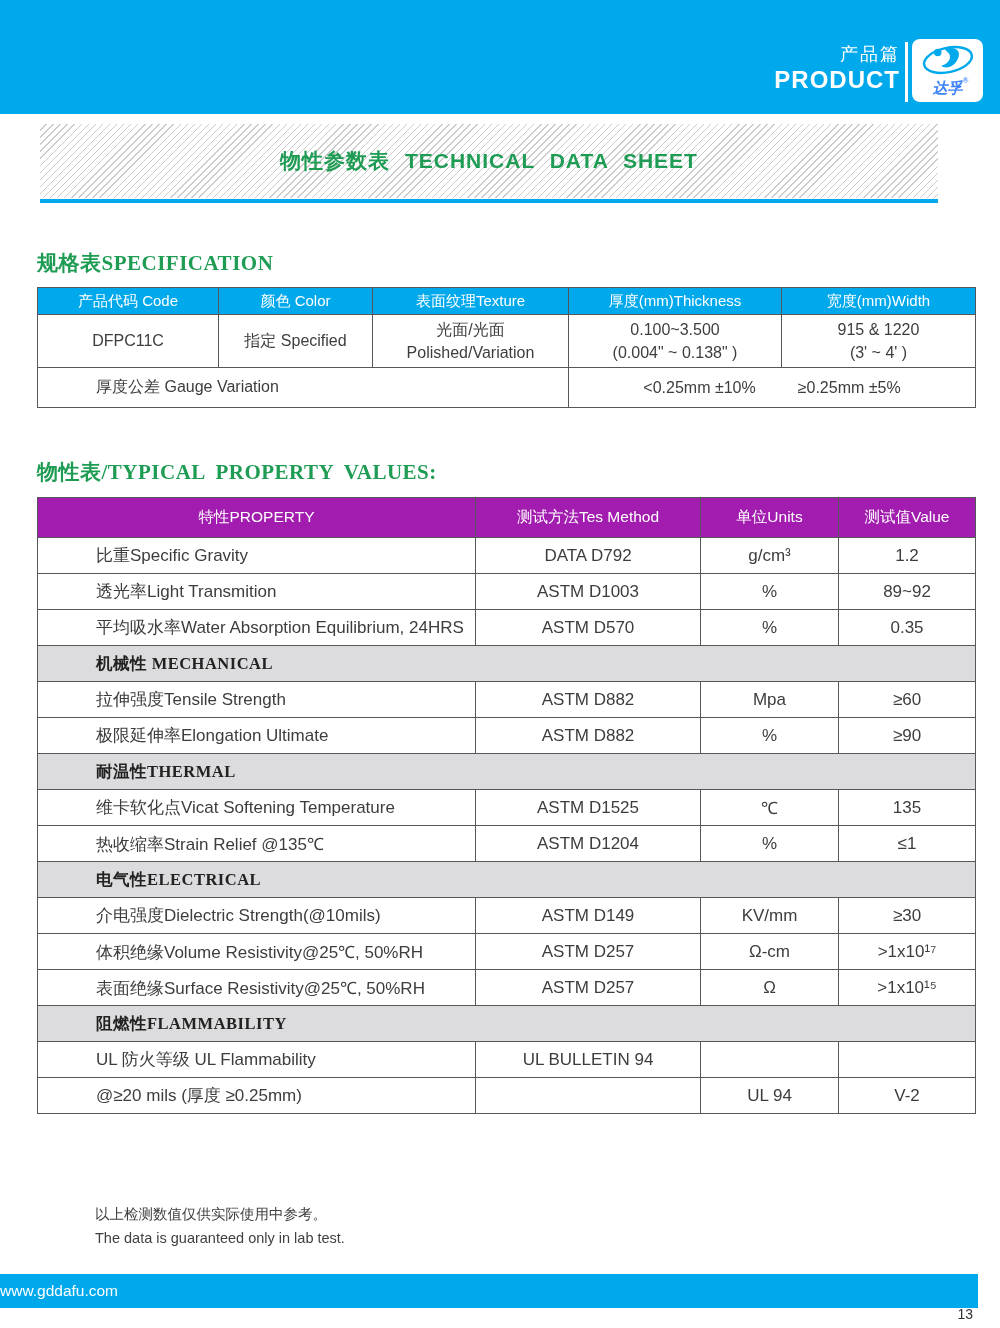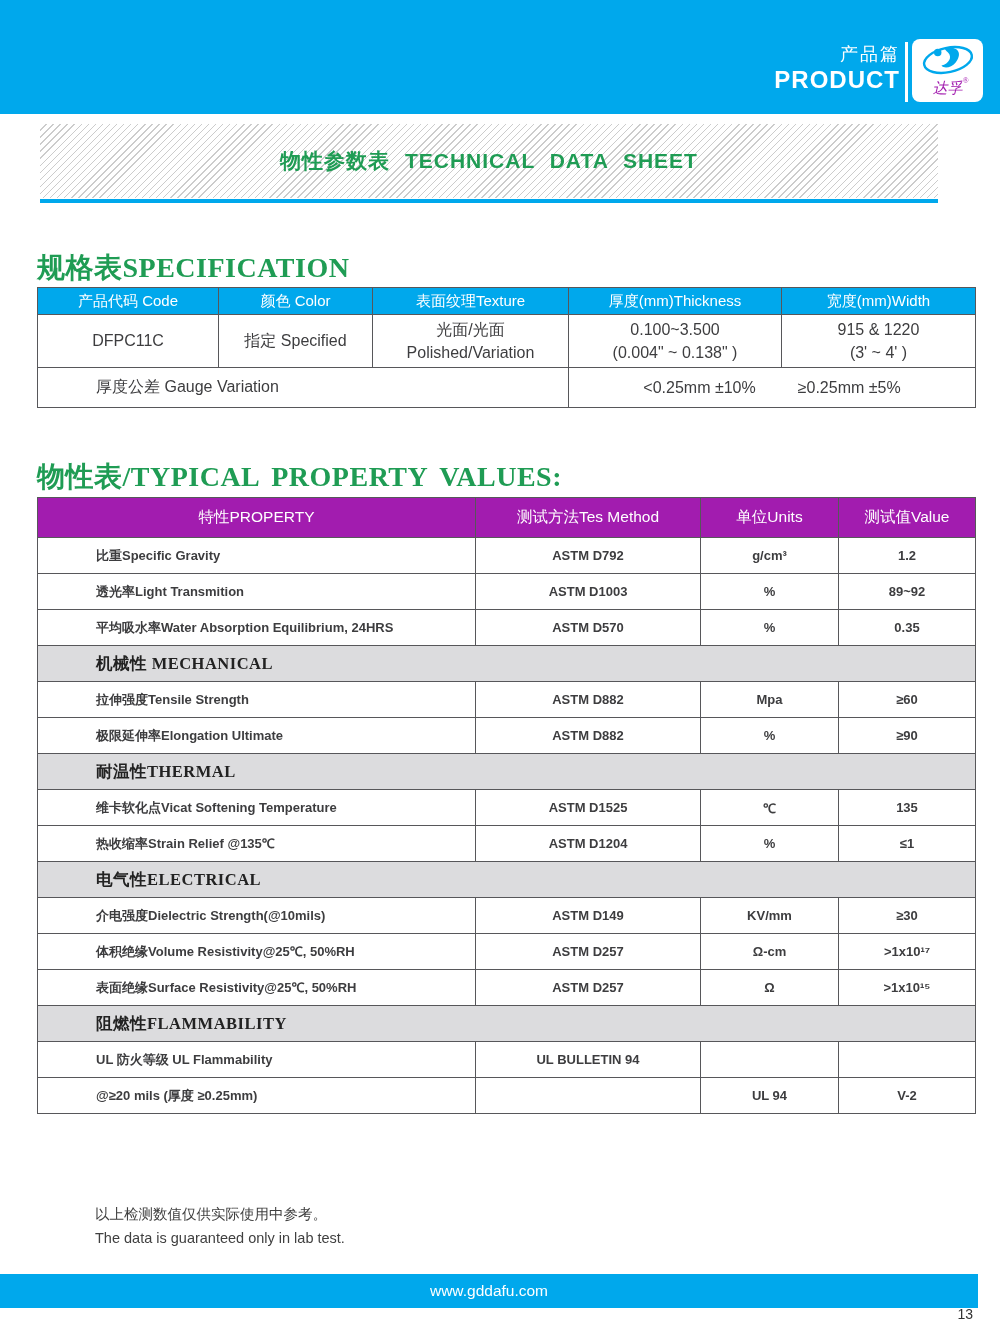--- a/index.html
+++ b/index.html
@@ -12,73 +12,73 @@
   
   .top-band { position:absolute; left:0; top:0; width:1000px; height:114px; background:#00a8ec; }
   .hdr-labels { position:absolute; right:100px; top:44px; text-align:right; color:#ffffff; line-height:1.2; }
   .hdr-cn { font-size:18px; letter-spacing:2px; }
   .hdr-en { font-size:24px; font-weight:bold; letter-spacing:1px; }
   .hdr-divider { position:absolute; left:905px; top:42px; width:3px; height:60px; background:#ffffff; }
   .logo-box {
     position:absolute; left:912px; top:39px; width:71px; height:63px;
     background:#ffffff; border-radius:8px; text-align:center; padding-top:4px;
   }
-  .logo-name { color:#a21caf; font-weight:normal; font-style:italic; font-size:15px;
+  .logo-name { color:#3b82f6; font-weight:bold; font-style:italic; font-size:15px;
     font-family:"Liberation Serif", serif; line-height:1; position:relative; }
   .logo-reg { font-size:8px; position:absolute; top:-4px; }
 
   
   .banner {
     position:absolute; left:40px; top:124px; width:898px; height:74px;
     background:repeating-linear-gradient(135deg, #ffffff 0px, #ffffff 4px, #cccccc 4px, #cccccc 5px);
     display:flex; align-items:center; justify-content:center;
   }
   .banner-title {
     color:#1f9c54; font-size:21px; font-weight:bold; letter-spacing:1px; word-spacing:8px;
     background:transparent;
   }
   .banner-rule { position:absolute; left:40px; top:199px; width:898px; height:4px; background:#00a8ec; }
 
   
   .green-heading {
-    position:absolute; left:37px; color:#1f9c54; font-weight:bold; font-size:28px;
+    position:absolute; left:37px; color:#1f9c54; font-weight:bold; font-size:21px;
     font-family:"Liberation Serif", serif; letter-spacing:0.5px; word-spacing:5px;
   }
   .h-spec { top:249px; }
   .h-props { top:458px; }
 
   
   table { border-collapse:collapse; table-layout:fixed; }
   td, th { border:1px solid #57575a; font-weight:normal; }
 
   .spec-table { position:absolute; left:37px; top:287px; width:938px; }
   .spec-table th { background:#00a8ec; color:#ffffff; font-size:15px; height:27px; }
   .spec-table td { font-size:16px; text-align:center; }
   .spec-data-row td { height:53px; line-height:1.45; }
   .spec-gauge-row td { height:40px; }
   .gauge-label { text-align:left !important; padding-left:58px; }
   .gauge-val2 { margin-left:42px; }
 
   .prop-table { position:absolute; left:37px; top:497px; width:938px; }
   .prop-table th { background:#a21caf; color:#ffffff; font-size:15.5px; height:40px; }
-  .prop-table td { font-size:13px; height:36px; text-align:center;font-weight:bold; }
+  .prop-table td { font-size:17px; height:36px; text-align:center; }
   .prop-table td.prop-cell { text-align:left; padding-left:58px; }
   .prop-table td.section-cell {
     background:#dcdcde; text-align:left; padding-left:58px;
     font-family:"Liberation Serif", serif; font-weight:bold; font-size:16.5px; color:#222;
     letter-spacing:0.5px;
   }
 
   
   .notes { position:absolute; left:95px; top:1202px; font-size:14.5px; color:#404040; line-height:24px; }
 
   
   .footer-bar {
     position:absolute; left:0; top:1274px; width:978px; height:34px; background:#00a8ec;
-    display:flex; align-items:center; justify-content:center; color:#ffffff; font-size:15.5px;
+    display:flex; align-items:center; color:#ffffff; font-size:15.5px;
   }
   .page-number { position:absolute; right:27px; top:1306px; font-size:14px; color:#333333; }
 </style>
 </head>
 <body>
 
 <div class="page">
 
   <div class="top-band">
     <div class="hdr-labels">
@@ -157,21 +157,21 @@
       <tr>
         <th>特性PROPERTY</th>
         <th>测试方法Tes Method</th>
         <th>单位Units</th>
         <th>测试值Value</th>
       </tr>
     </thead>
     <tbody>
         <tr>
           <td class="prop-cell">比重Specific Gravity</td>
-          <td>ASTM D792</td>
+          <td>DATA D792</td>
           <td>g/cm³</td>
           <td>1.2</td>
         </tr>
         <tr>
           <td class="prop-cell">透光率Light Transmition</td>
           <td>ASTM D1003</td>
           <td>%</td>
           <td>89~92</td>
         </tr>
         <tr>

